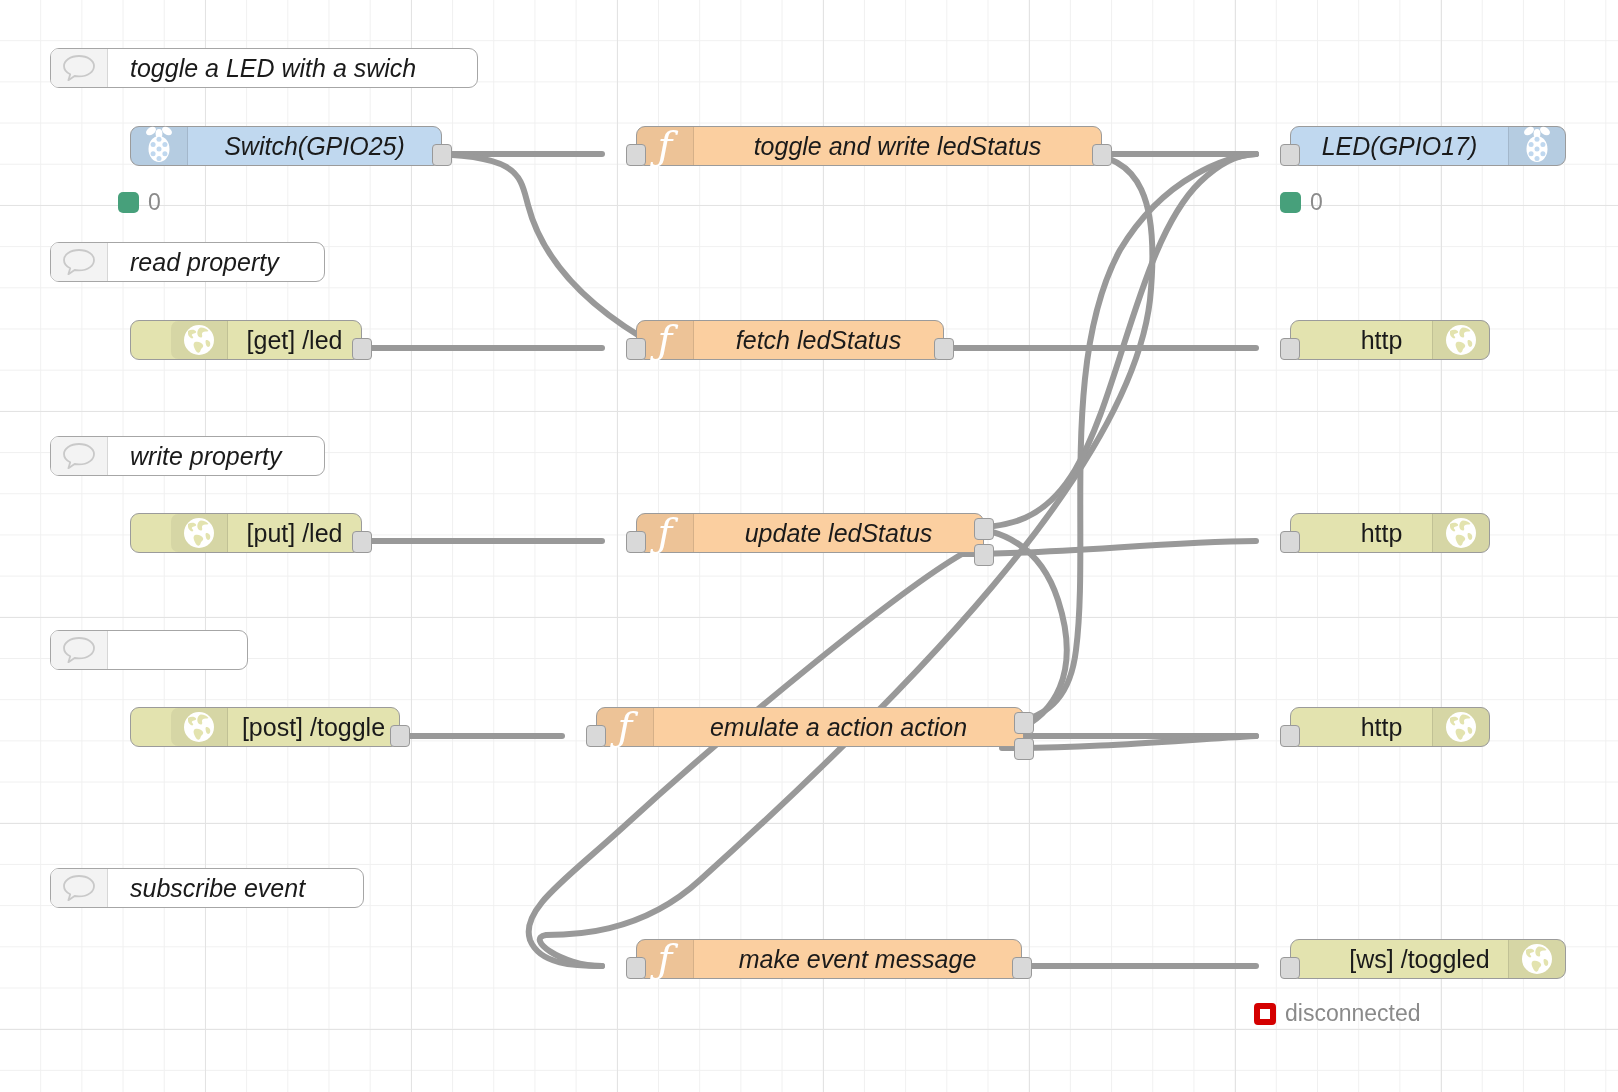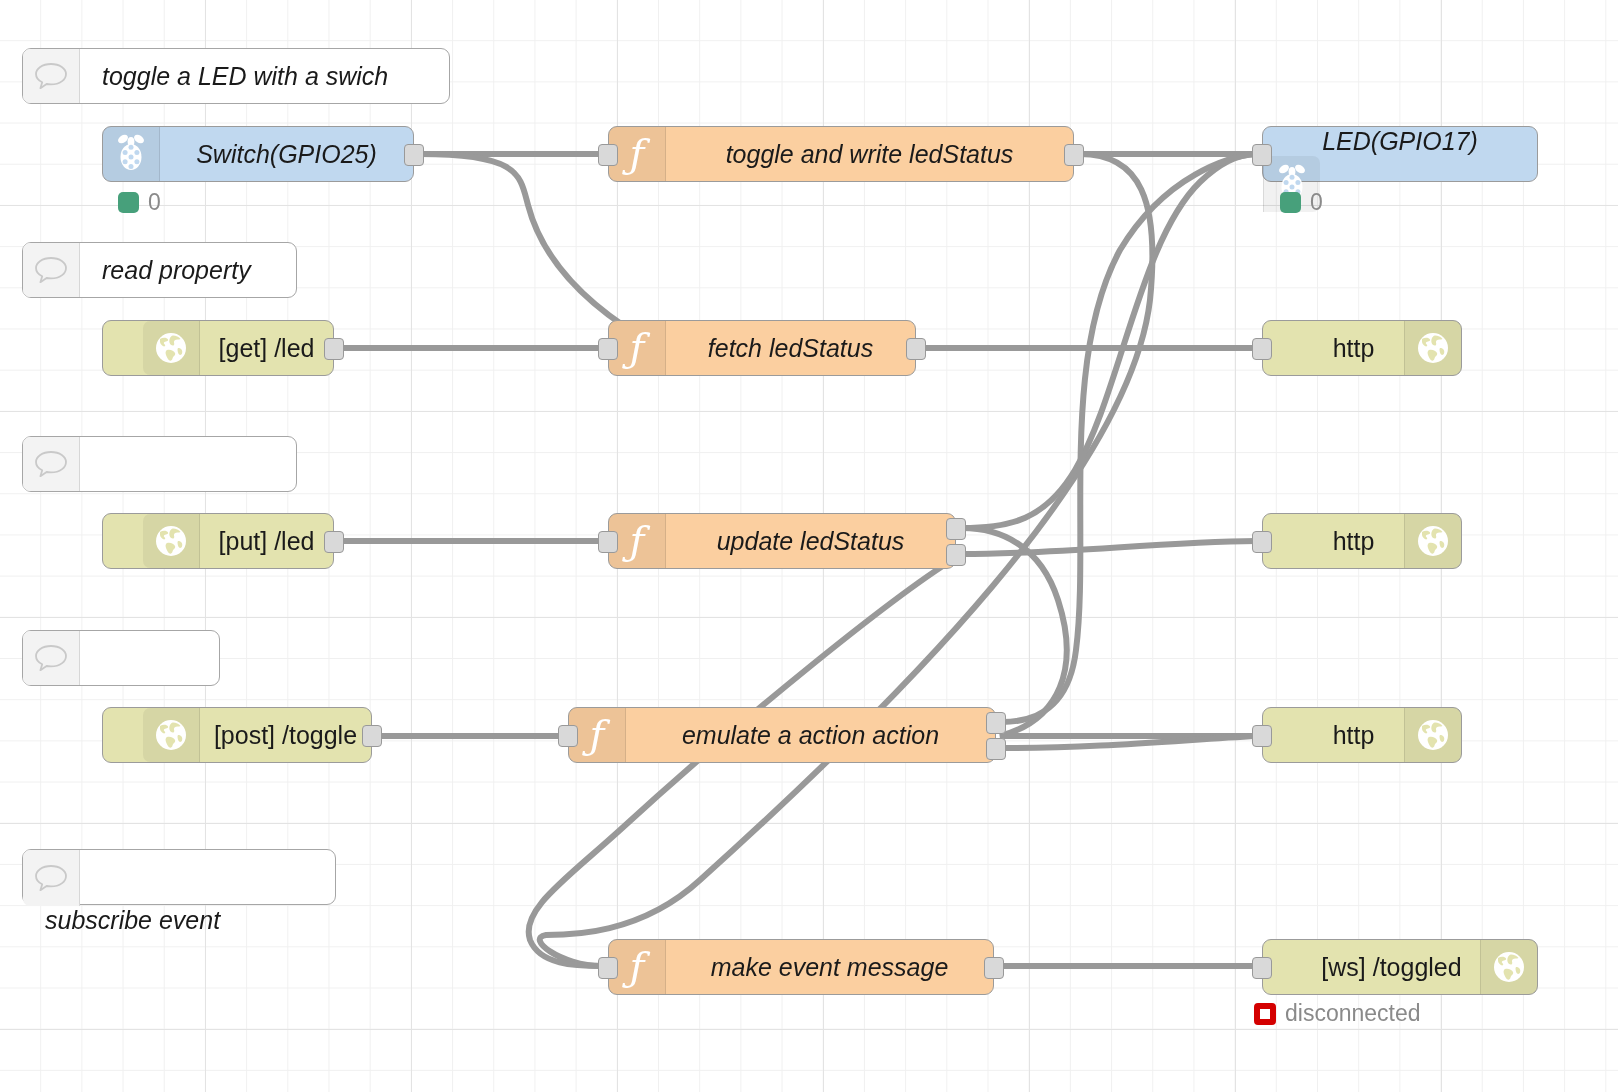--- a/index.html
+++ b/index.html
@@ -41,21 +41,22 @@
   }
 
   
   .node {
     position: absolute;
     box-sizing: border-box;
     display: flex;
     align-items: stretch;
     border: 1.6px solid #9b9b9b;
     border-radius: 9px;
-    height: 56px;
+    height: 40px;
+    margin-left: 28px;
   }
   .node-icon {
     width: 56px;
     flex: 0 0 56px;
     display: flex;
     align-items: center;
     justify-content: center;
     border-radius: 7px 0 0 7px;
   }
   .node-icon.right {
@@ -216,31 +217,32 @@
     </div>
     <div class="node-label">read property</div>
   </div>
 
   <div class="node comment" style="left:22px; top:436px; width:275px;">
     <div class="node-icon">
       <svg width="34" height="30" viewBox="0 0 34 30" aria-hidden="true">
         <path d="M17 3 C8.2 3 2 7.6 2 13 C2 16.4 4.4 19.5 8.2 21.3 L6.4 27.2 L12.6 23 C14 23.3 15.5 23.4 17 23.4 C25.8 23.4 32 18.8 32 13 C32 7.6 25.8 3 17 3 Z" fill="none" stroke="#c9c9c9" stroke-width="1.8" stroke-linejoin="round"></path>
       </svg>
     </div>
+    <div class="node-label">write property</div>
   </div>
 
   <div class="node comment" style="left:22px; top:630px; width:198px;">
     <div class="node-icon">
       <svg width="34" height="30" viewBox="0 0 34 30" aria-hidden="true">
         <path d="M17 3 C8.2 3 2 7.6 2 13 C2 16.4 4.4 19.5 8.2 21.3 L6.4 27.2 L12.6 23 C14 23.3 15.5 23.4 17 23.4 C25.8 23.4 32 18.8 32 13 C32 7.6 25.8 3 17 3 Z" fill="none" stroke="#c9c9c9" stroke-width="1.8" stroke-linejoin="round"></path>
       </svg>
     </div>
   </div>
 
-  <div class="node comment" style="left:22px; top:849px; width:314px;flex-direction:column;">
+  <div class="node comment" style="left:22px; top:868px; width:314px;">
     <div class="node-icon">
       <svg width="34" height="30" viewBox="0 0 34 30" aria-hidden="true">
         <path d="M17 3 C8.2 3 2 7.6 2 13 C2 16.4 4.4 19.5 8.2 21.3 L6.4 27.2 L12.6 23 C14 23.3 15.5 23.4 17 23.4 C25.8 23.4 32 18.8 32 13 C32 7.6 25.8 3 17 3 Z" fill="none" stroke="#c9c9c9" stroke-width="1.8" stroke-linejoin="round"></path>
       </svg>
     </div>
     <div class="node-label">subscribe event</div>
   </div>
 
   <div class="node rpi" style="left:102px; top:126px; width:312px;text-align:right;">
     <div class="node-icon">
@@ -268,21 +270,21 @@
 
   <div class="node fn" style="left:608px; top:126px; width:466px;">
     <div class="node-icon">
       <span class="fn-glyph">ƒ</span>
     </div>
     <div class="node-label italic">toggle and write ledStatus</div>
     <div class="port" style="left:-11px; top:17px;"></div>
     <div class="port" style="right:-11px; top:17px;"></div>
   </div>
 
-  <div class="node rpi" style="left:1262px; top:126px; width:276px;flex-direction:column;">
+  <div class="node rpi" style="left:1262px; top:126px; width:276px;">
     <div class="node-label italic">LED(GPIO17)</div>
     <div class="node-icon right">
       <svg width="38" height="42" viewBox="0 0 38 42" aria-hidden="true">
         <g fill="#ffffff">
           <ellipse cx="11" cy="6" rx="5.4" ry="3.6" transform="rotate(-34 11 6)"></ellipse>
           <ellipse cx="27" cy="6" rx="5.4" ry="3.6" transform="rotate(34 27 6)"></ellipse>
           <ellipse cx="19" cy="8.5" rx="3.4" ry="4.6"></ellipse>
           <ellipse cx="19" cy="24" rx="10.5" ry="13"></ellipse>
         </g>
         <g fill="#c0d8ef">

